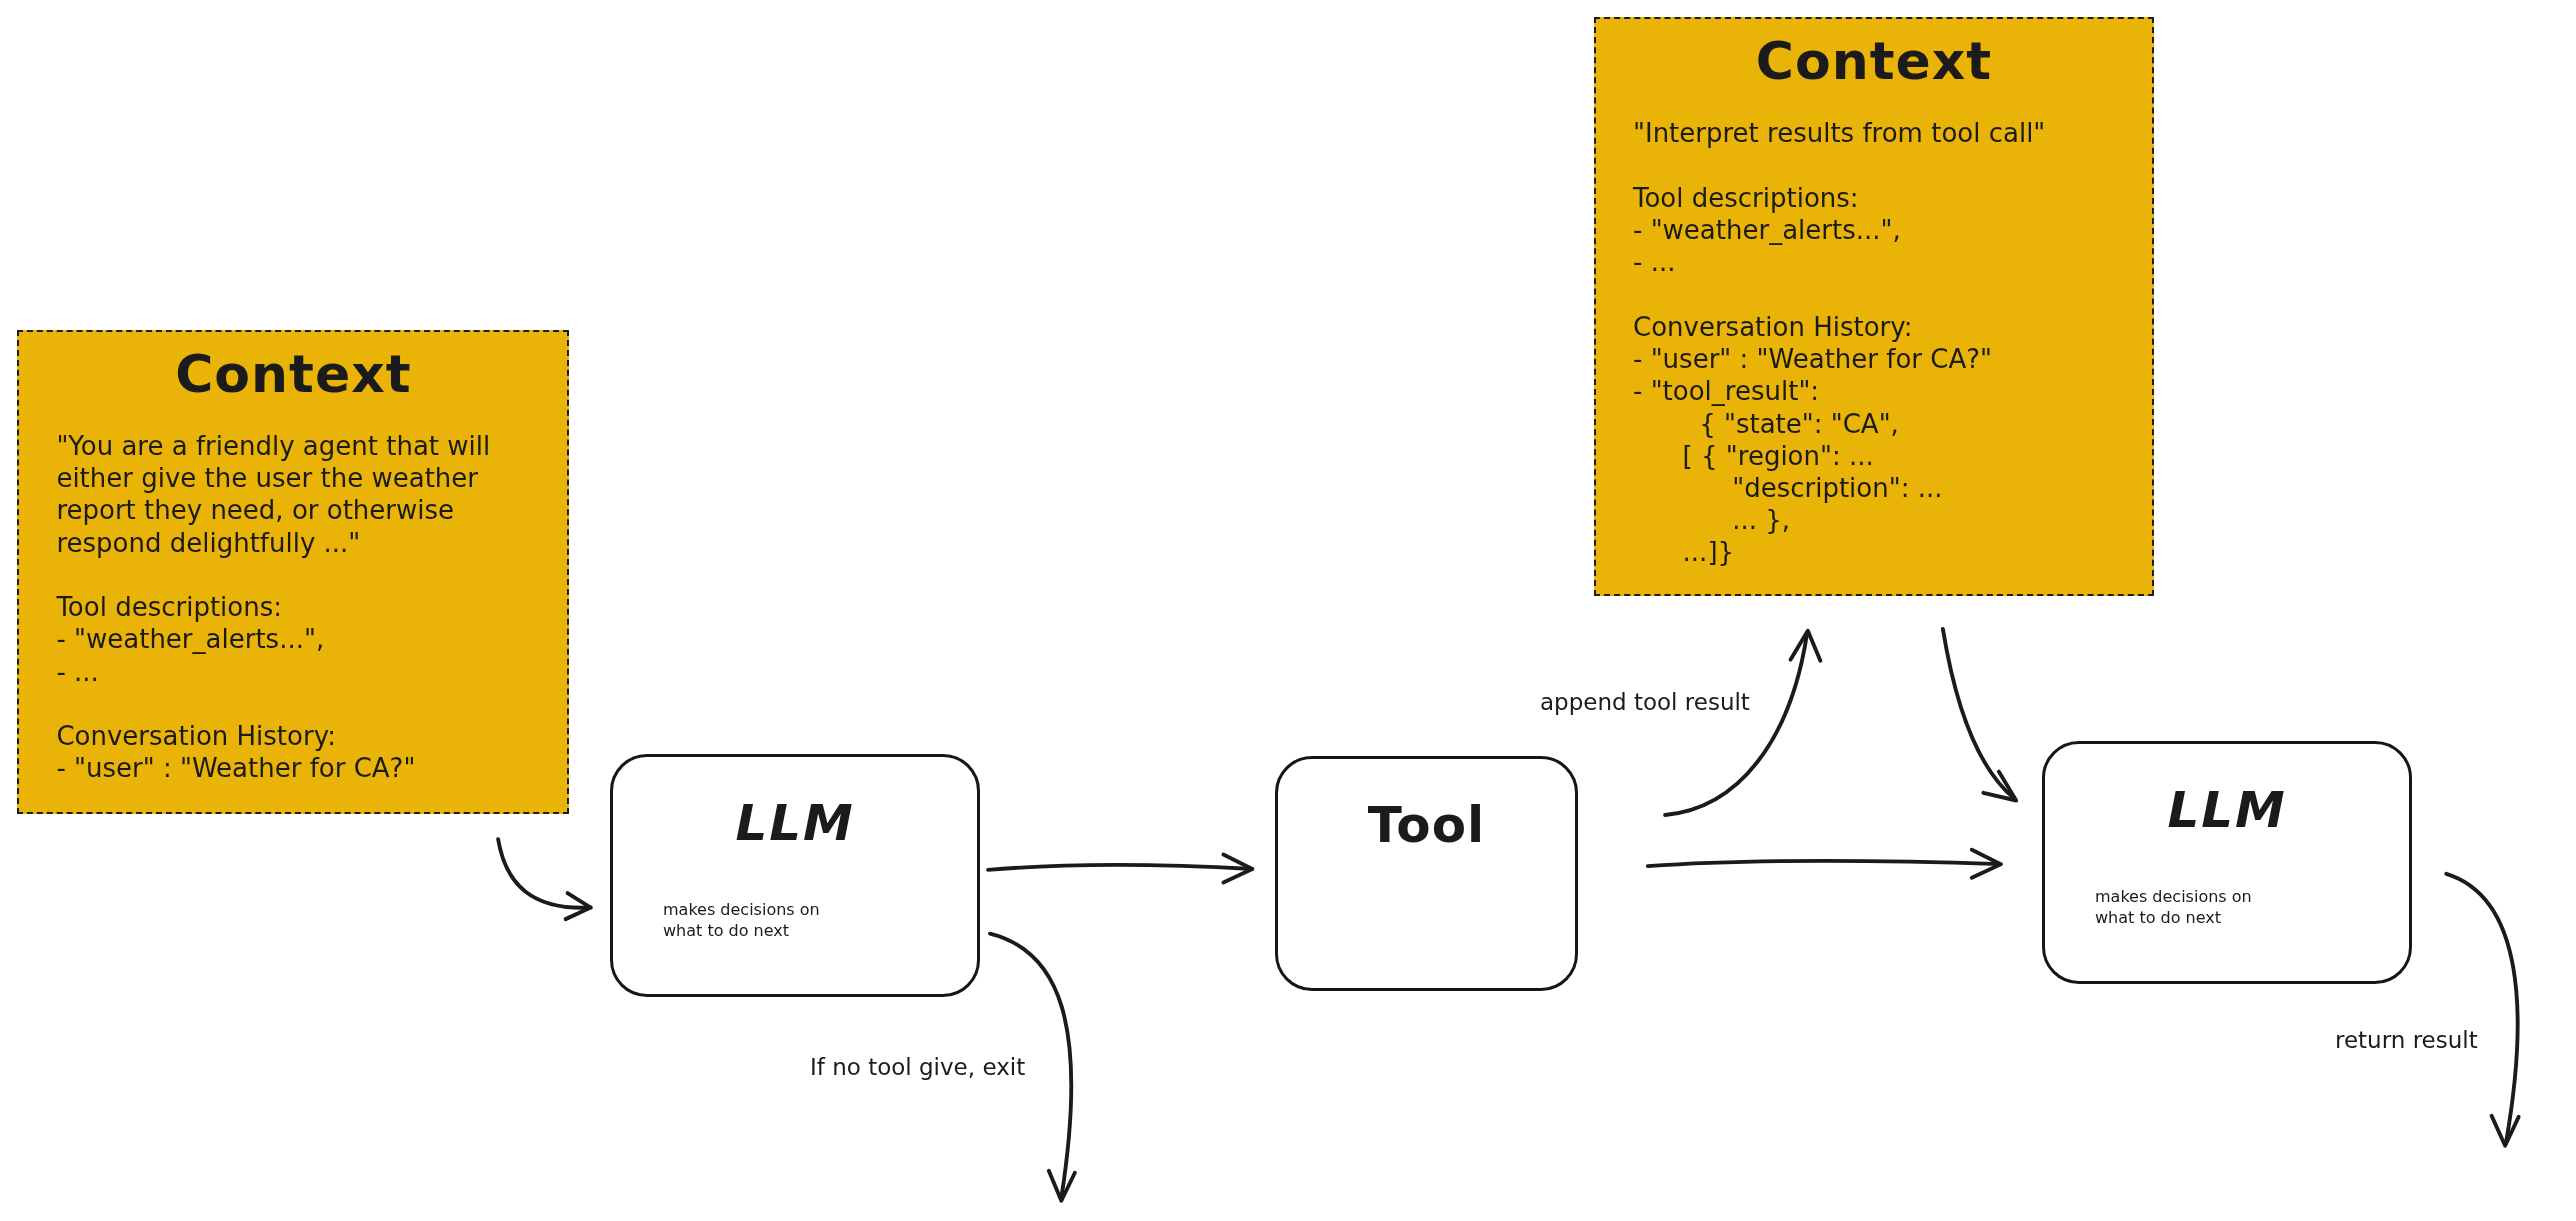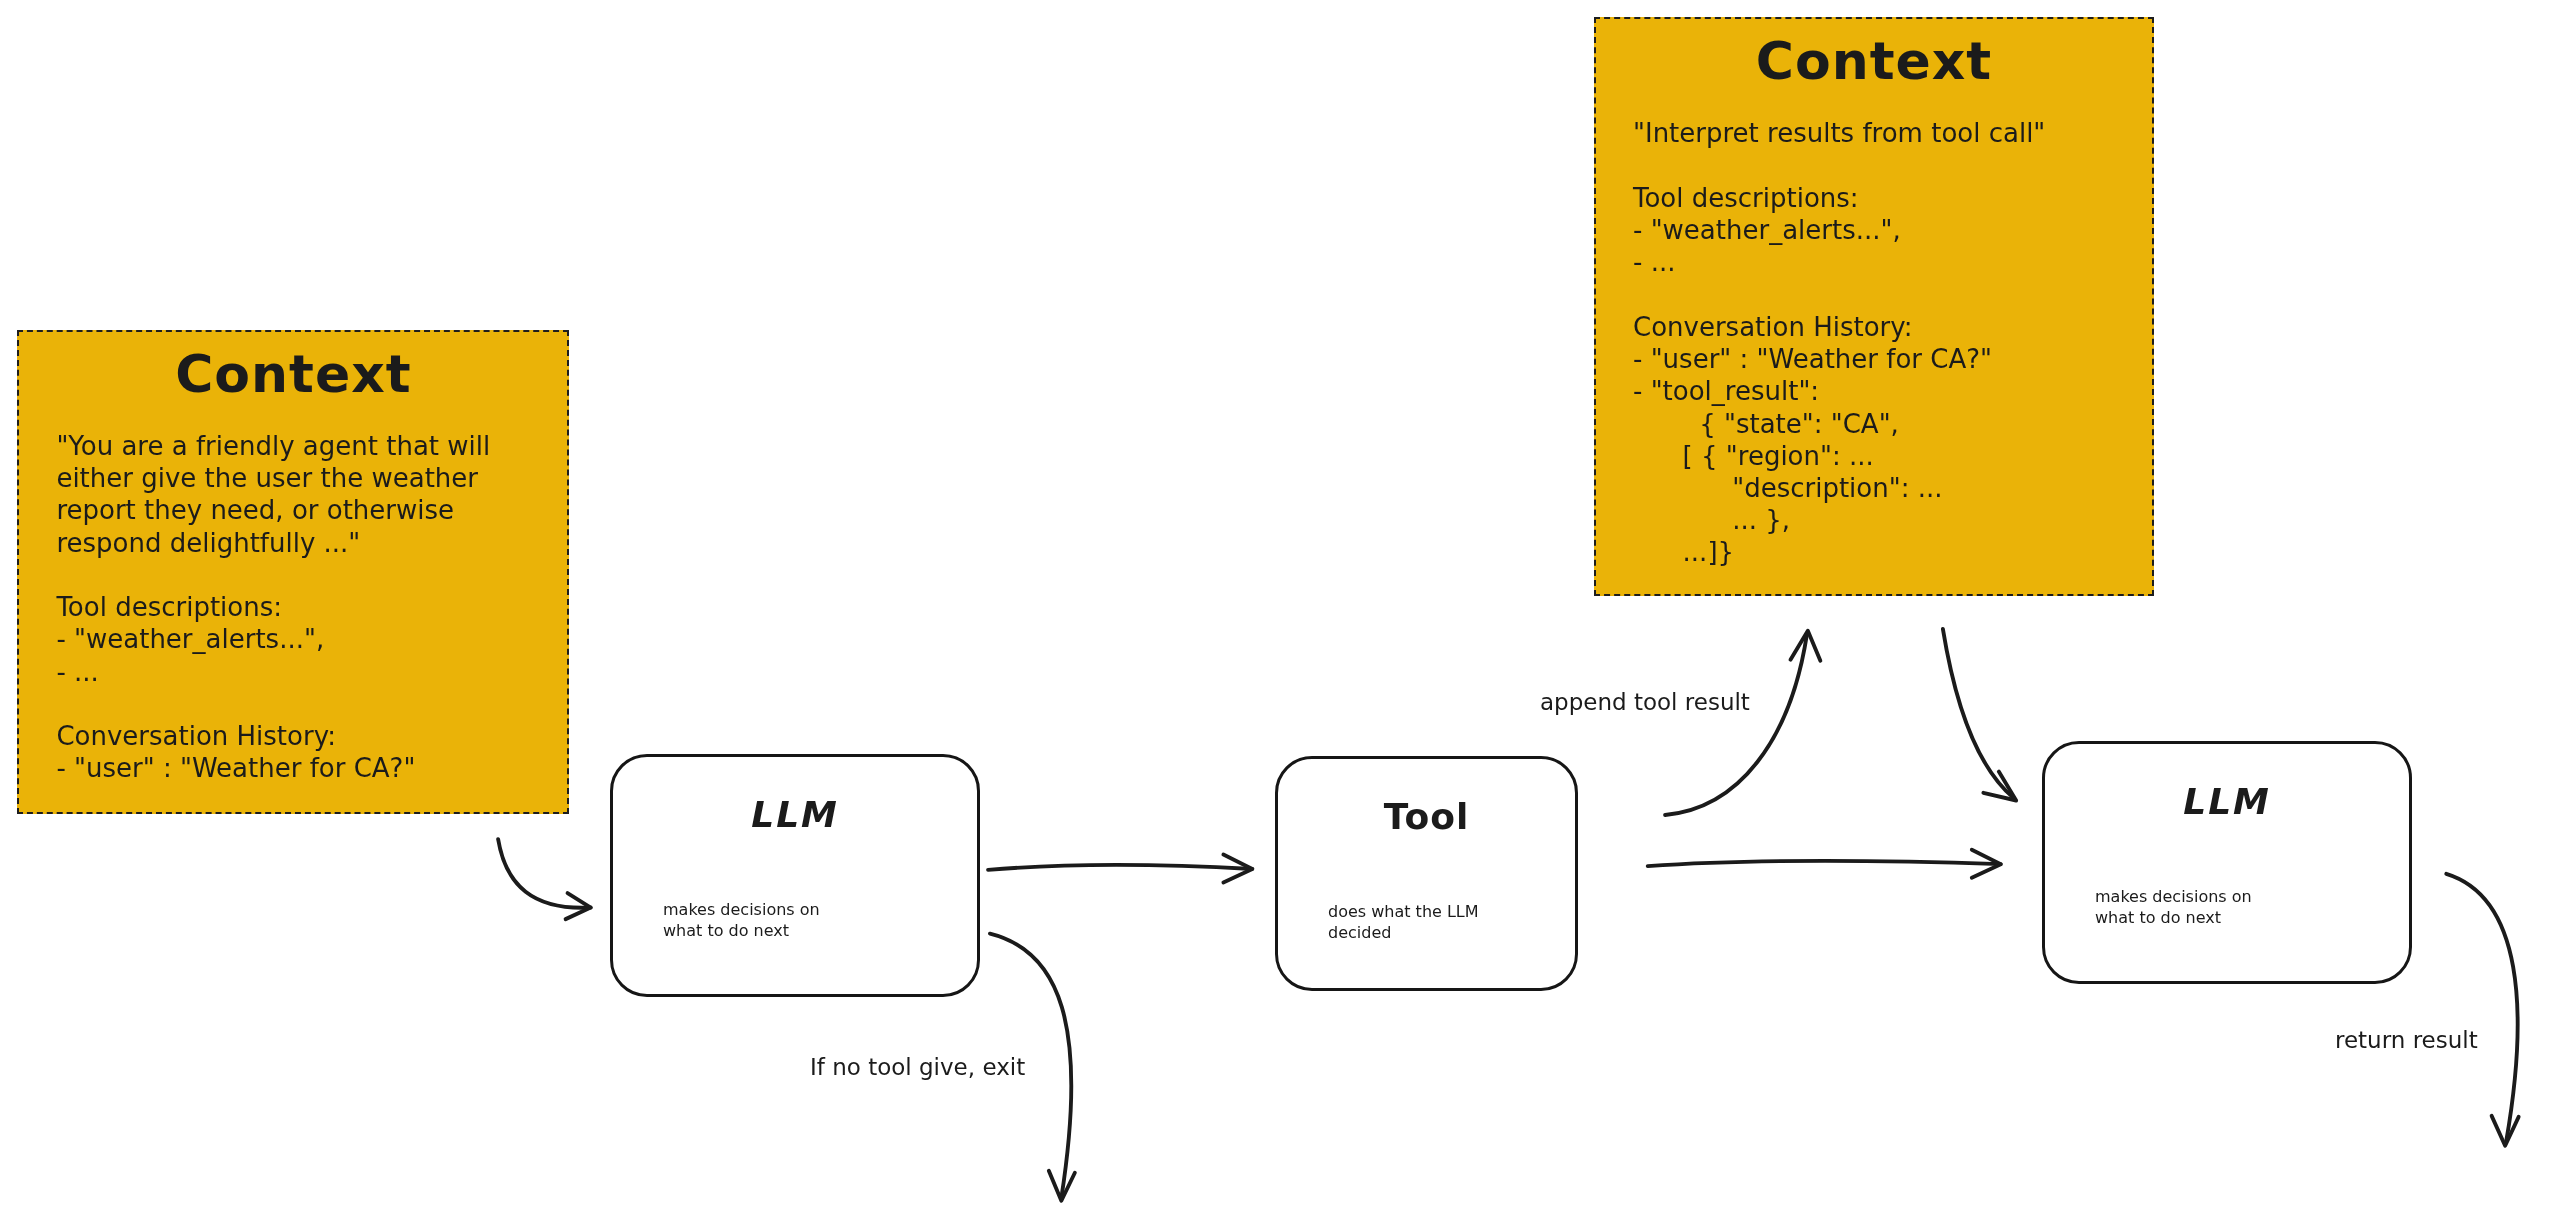--- a/index.html
+++ b/index.html
@@ -48,21 +48,21 @@
     border: 3.9px solid #161616;
     border-radius: 37px;
     background: #ffffff;
   }
   .node-title {
     position: absolute;
     top: 37px;
     left: 0;
     width: 100%;
     text-align: center;
-    font-size: 36px;
+    font-size: 50px;
     font-weight: 700;
     font-style: italic;
     letter-spacing: 1.9px;
   }
   .node-title.upright { font-style: normal; letter-spacing: 1px; }
   .node-desc {
     position: absolute;
     left: 50px;
     top: 143px;
     font-size: 16px;
@@ -163,22 +163,20 @@
   </div>
 
   <div class="node" style="left:610px; top:754px; width:370px; height:243px;">
     <div class="node-title">LLM</div>
     <div class="node-desc">makes decisions on
 what to do next</div>
   </div>
 
   <div class="node" style="left:1275px; top:756px; width:303px; height:235px;">
     <div class="node-title upright">Tool</div>
-    <div class="node-desc">does what the LLM
-decided</div>
   </div>
 
   <div class="node" style="left:2042px; top:741px; width:370px; height:243px;">
     <div class="node-title">LLM</div>
     <div class="node-desc">makes decisions on
 what to do next</div>
   </div>
 
   <div class="edge-label" style="left:810px; top:1054px; width:251px;">If no tool give, exit</div>
 

